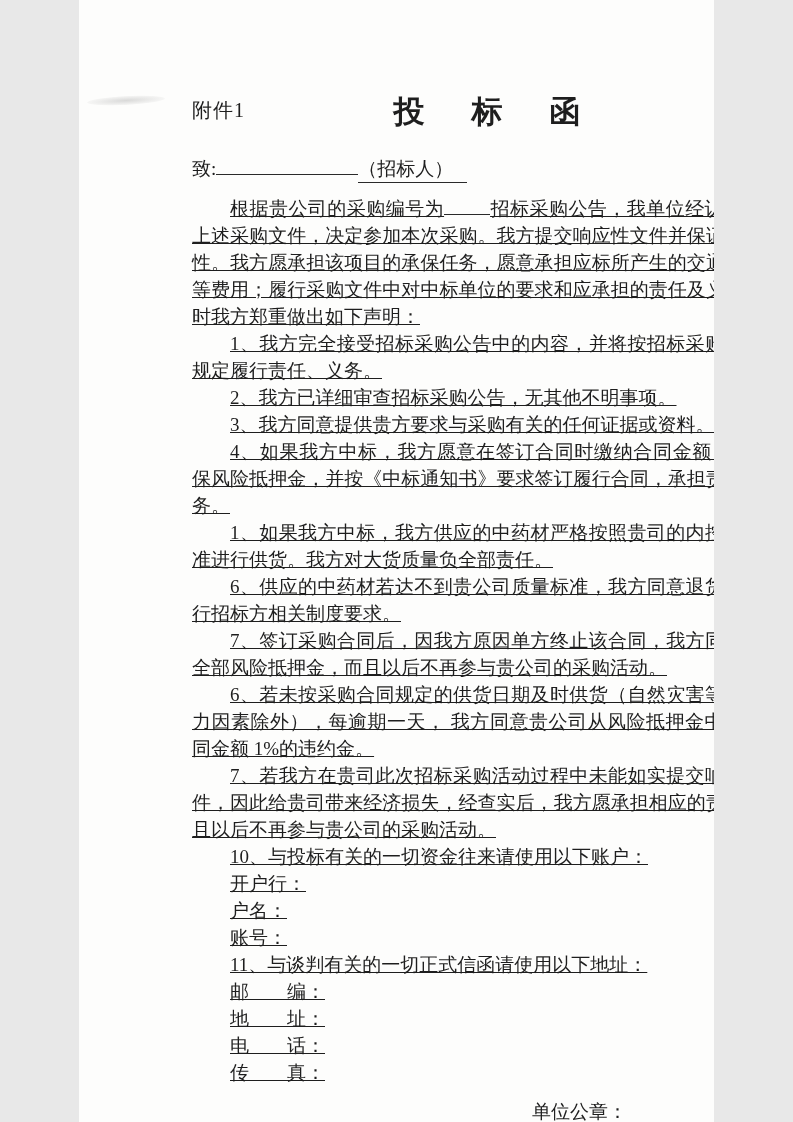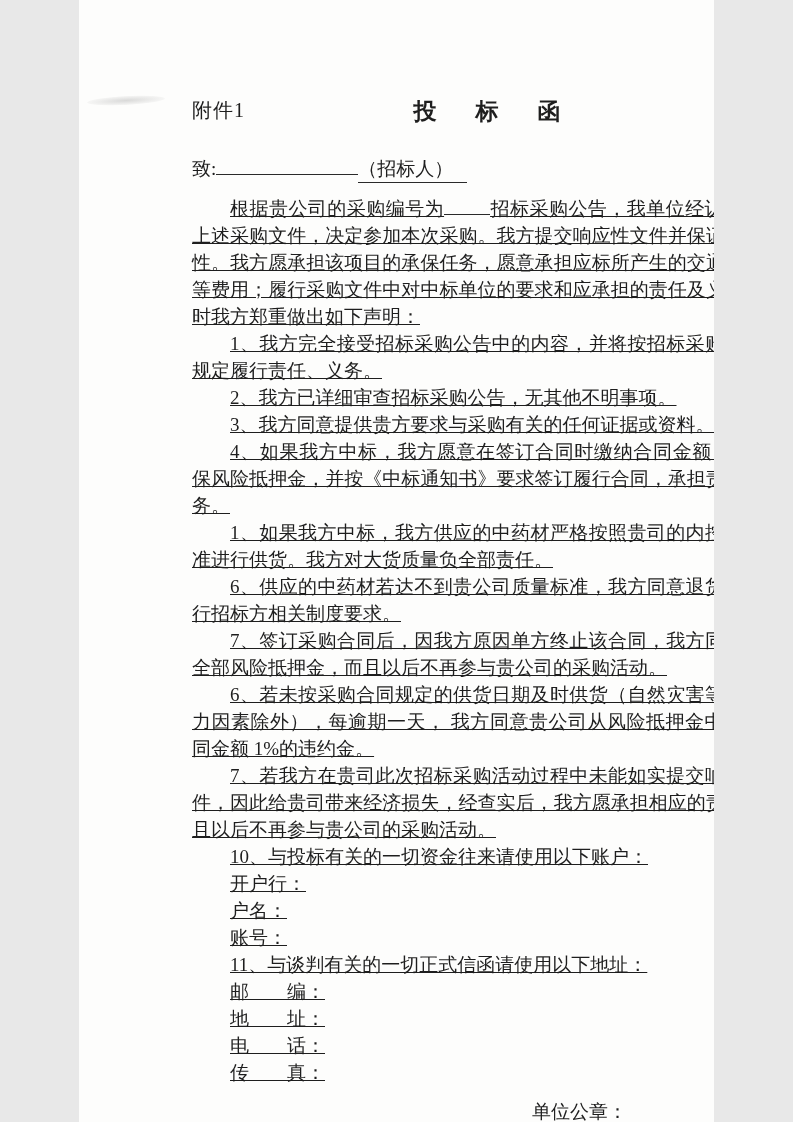--- a/index.html
+++ b/index.html
@@ -43,21 +43,21 @@
   }
   .attachment-label {
     position: absolute;
     left: 0;
     top: 4px;
     font-size: 20px;
     letter-spacing: 1px;
   }
   .doc-title {
     text-align: center;
-    font-size: 23px;
+    font-size: 31px;
     font-weight: 600;
     letter-spacing: 8px;
     line-height: 38px;
     padding-left: 8px;
   }
   .salutation {
     margin-bottom: 12px;
     white-space: nowrap;
   }
   .blank-line {

